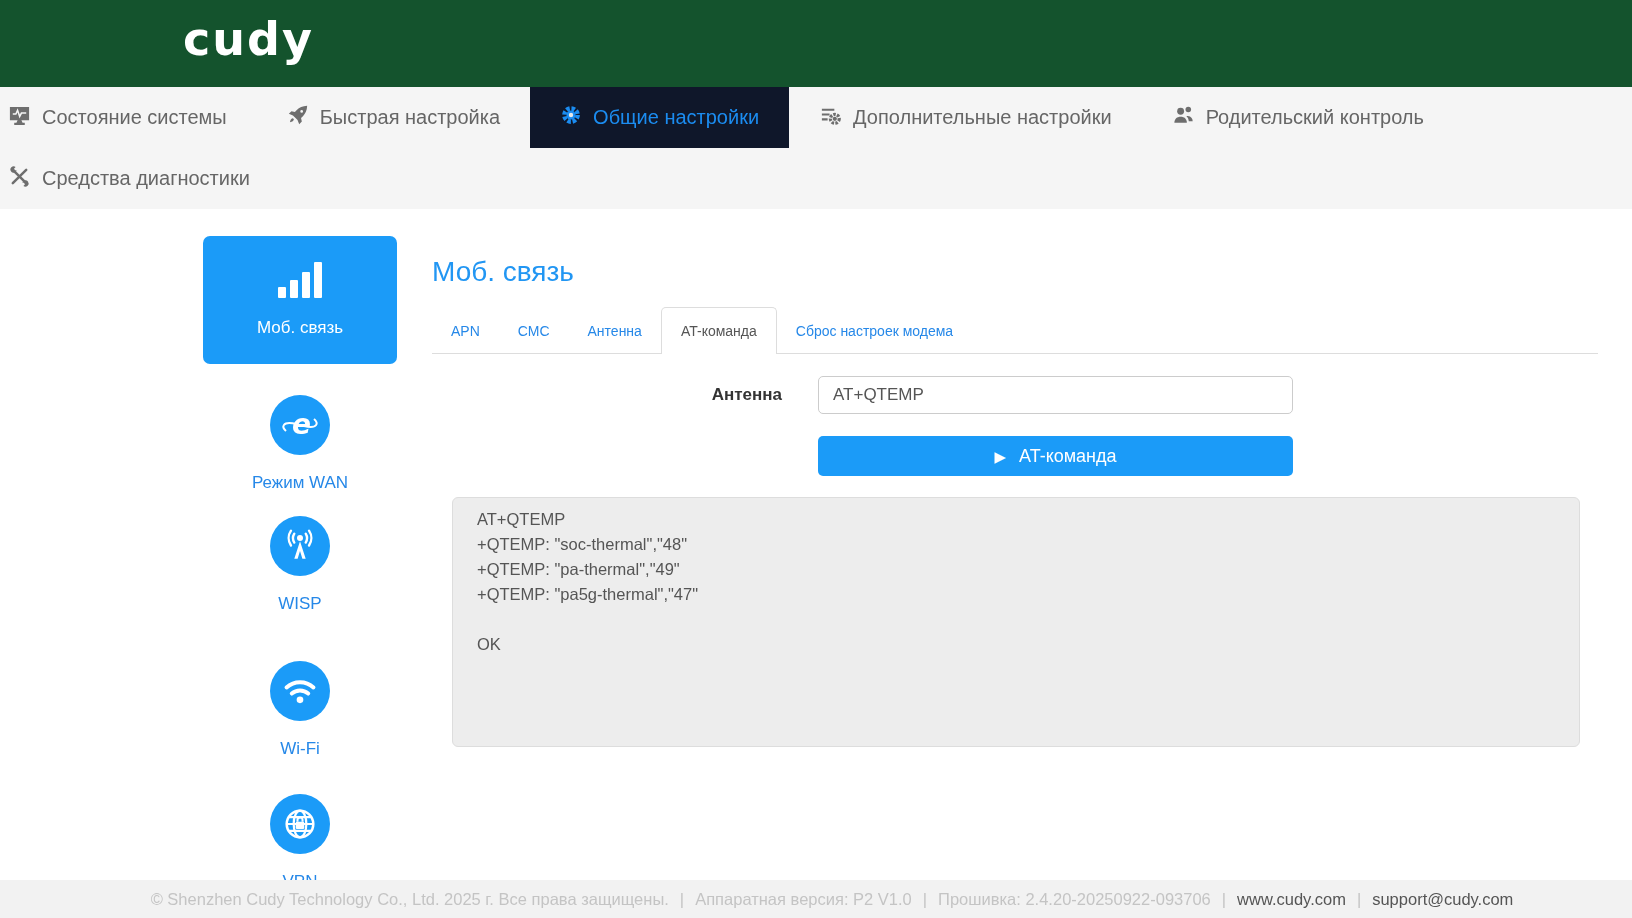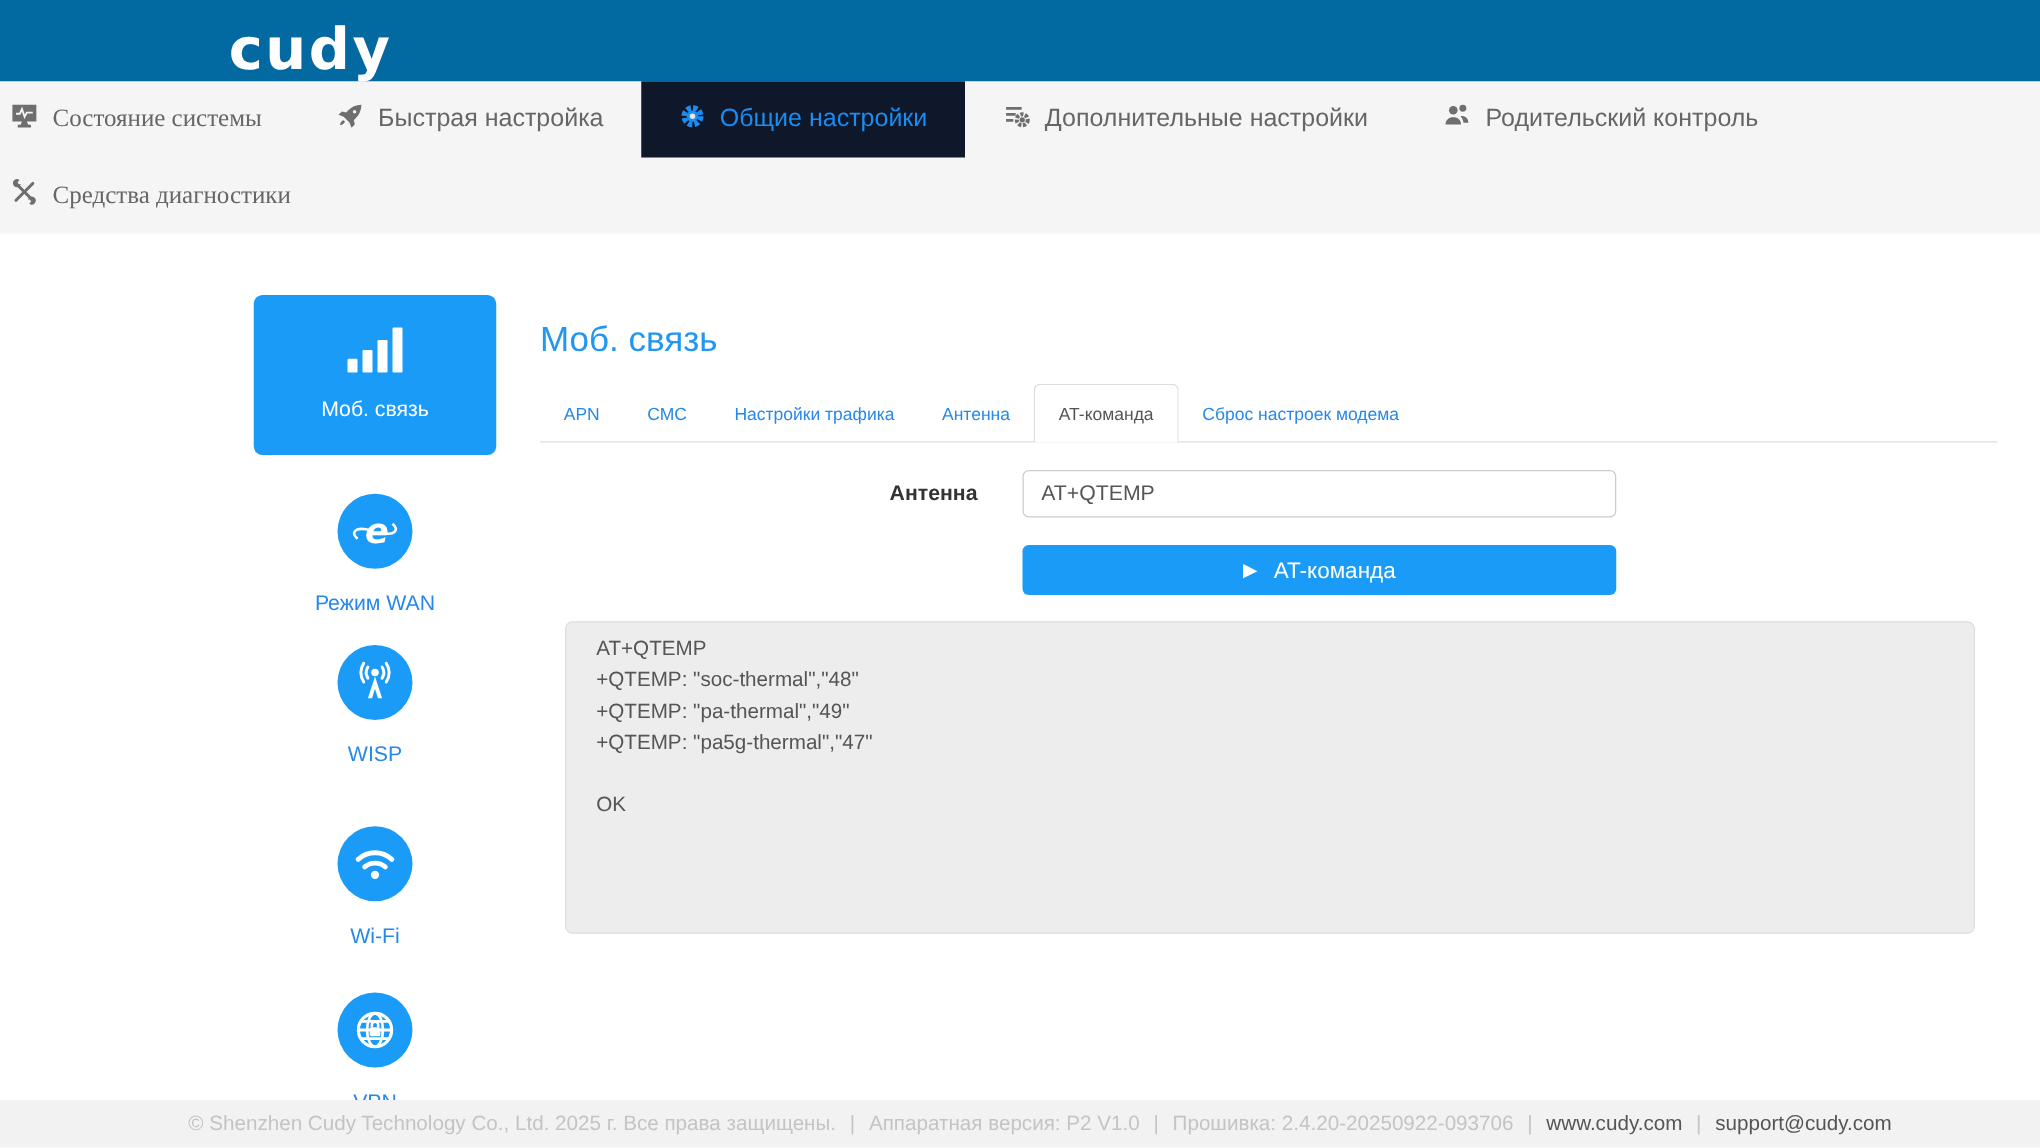--- a/index.html
+++ b/index.html
@@ -1,29 +1,29 @@
 <!DOCTYPE html>
 <html><head>
 <meta charset="utf-8">
 <style>
   * { margin:0; padding:0; box-sizing:border-box; }
   html,body { width:1632px; height:918px; overflow:hidden; background:#fff;
               font-family:"Liberation Sans", sans-serif; }
 
   
-  .topbar { height:65px; background:#0369a1; position:relative; }
+  .topbar { height:87px; background:#14532d; position:relative; }
   .logo { position:absolute; left:183px; top:12px; color:#fff; font-size:46px;
           font-weight:bold; letter-spacing:2px; font-family:"DejaVu Sans", sans-serif; }
 
   
   .mainnav { background:#f5f5f5; }
   .nav-row { display:flex; height:61px; align-items:stretch; }
   .nav-item { display:flex; align-items:center; gap:11px; padding:0 30px;
               font-size:20px; color:#666; cursor:pointer; white-space:nowrap; }
-  .nav-item:first-child { padding-left:8px;font-family:Liberation Serif, serif; }
+  .nav-item:first-child { padding-left:8px; }
   .nav-item.active { background:#0f172a; color:#1b8cf0; }
   .nav-item svg { flex:0 0 auto; }
   .icon-gray { fill:#6e6e6e; stroke:#6e6e6e; }
 
   
   .side-card { position:absolute; left:203px; top:236px; width:194px; height:128px;
                background:#1b9bf8; border-radius:7px; display:flex; flex-direction:column;
                align-items:center; justify-content:center; cursor:pointer; z-index:1; }
   .side-card .bars { display:flex; align-items:flex-end; gap:4px; height:36px; margin-bottom:20px; }
   .side-card .bars i { display:block; width:8px; background:#fff; border-radius:1px; }
@@ -201,21 +201,20 @@
   </span>
   <span class="lbl">VPN</span>
 </div>
 
 <main class="content">
   <h1 class="page-title">Моб. связь</h1>
 
   <div class="tabs">
     <div class="tab">APN</div>
     <div class="tab">СМС</div>
-    <div class="tab">Настройки трафика</div>
     <div class="tab">Антенна</div>
     <div class="tab active">AT-команда</div>
     <div class="tab">Сброс настроек модема</div>
   </div>
 
   <div class="form-row">
     <label class="form-label">Антенна</label>
     <input class="cmd-input" type="text" value="AT+QTEMP" style="">
   </div>
 

